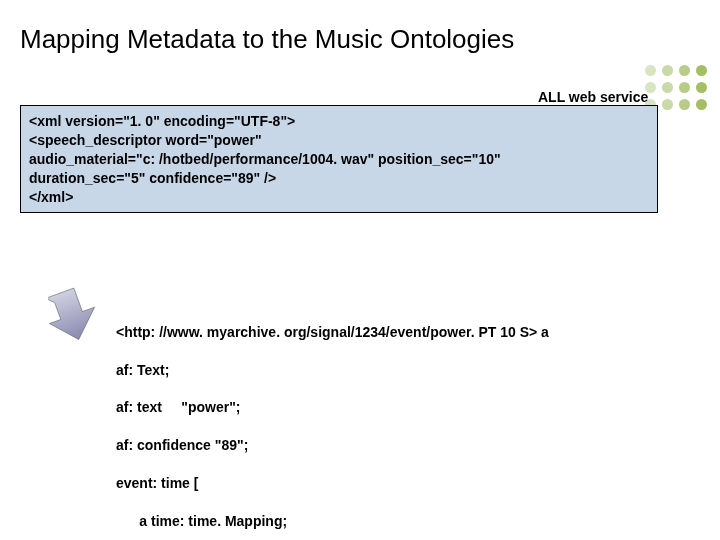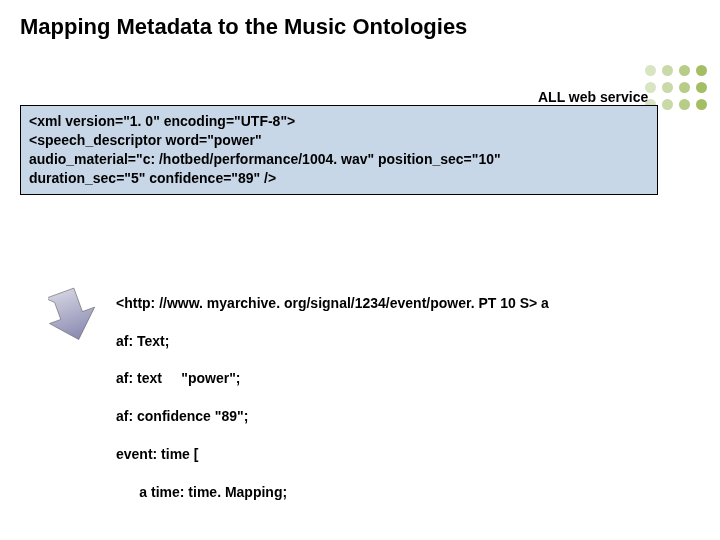--- a/index.html
+++ b/index.html
@@ -21,24 +21,24 @@
     grid-template-rows: repeat(3, 14px);
     gap: 3px;
   }
   .dot {
     width: 11px;
     height: 11px;
     border-radius: 50%;
   }
   .title {
     position: absolute;
-    top: 14px;
+    top: 24px;
     left: 20px;
-    font-size: 22px;
-    font-weight: bold;
+    font-size: 26px;
+    font-weight: normal;
     color: #000;
   }
   .xml-box {
     position: absolute;
     top: 105px;
     left: 20px;
     width: 638px;
     border: 1px solid #000;
     background: #c8d7e8;
     padding: 6px 8px;
@@ -96,34 +96,35 @@
 
 <div class="title">Mapping Metadata to the Music Ontologies</div>
 
 <div class="label">ALL web service output</div>
 
 <div class="xml-box">
   <div>&lt;xml version="1. 0" encoding="UTF-8"&gt;</div>
   <div> &lt;speech_descriptor word="power"</div>
   <div>audio_material="c: /hotbed/performance/1004. wav" position_sec="10"</div>
   <div>duration_sec="5" confidence="89" /&gt;</div>
+  <div>&lt;/xml&gt;</div>
 </div>
 
 <svg class="arrow" width="55" height="60">
   <defs>
     <linearGradient id="g1" x1="0" y1="0" x2="0" y2="1">
       <stop offset="0" stop-color="#d0d0e0"></stop>
       <stop offset="1" stop-color="#8888b0"></stop>
     </linearGradient>
   </defs>
   <path d="M5 5 L35 5 L35 30 L48 30 L22 55 L0 30 L12 30 L12 12 Z" fill="url(#g1)" stroke="#555" stroke-width="0.5" transform="rotate(-20 25 30)"></path>
 </svg>
 
 <div class="rdf-block">
-<span style="display: block;">&lt;http: //www. myarchive. org/signal/1234/event/power. PT 10 S&gt; a</span>
+<span style="display: block; margin-top: 29px;">&lt;http: //www. myarchive. org/signal/1234/event/power. PT 10 S&gt; a</span>
 <span style="display: block;">af: Text;</span>
 <span style="display: block;">af: text     "power";</span>
 <span style="display: block;">af: confidence "89";</span>
 <span style="display: block;">event: time [</span>
 <span style="display: block;">      a time: time. Mapping;</span>
 
 
 
 </div>
 

